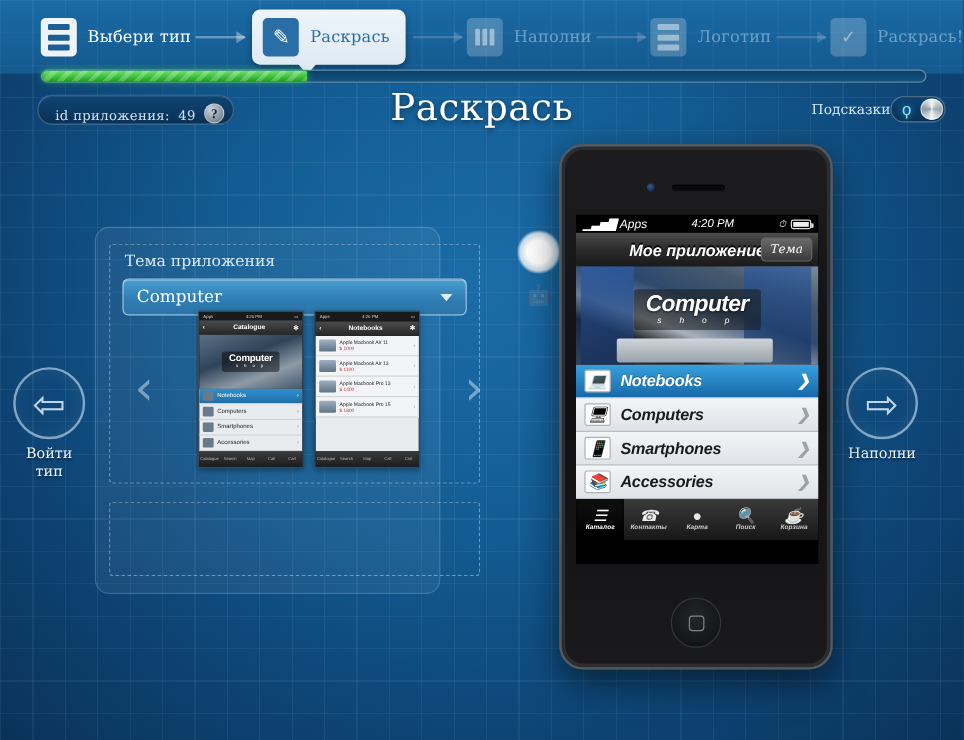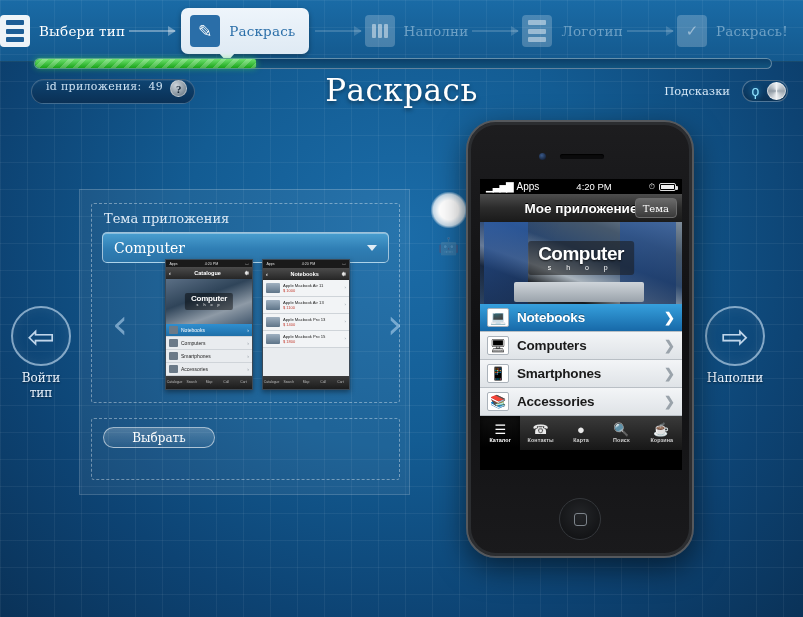--- a/index.html
+++ b/index.html
@@ -19,21 +19,21 @@
 
   
   #stepbar {
     position: absolute; left: 0; top: 0; width: 803px; height: 62px;
     background:
       repeating-linear-gradient(to right, rgba(255,255,255,0.05) 0 1px, transparent 1px 27px),
       repeating-linear-gradient(to bottom, rgba(255,255,255,0.05) 0 1px, transparent 1px 27px),
       linear-gradient(to bottom, #1a6ba6 0%, #14598e 100%);
     border-bottom: 1px solid rgba(0,0,0,0.35);
   }
-  .steps { display: flex; align-items: center; height: 62px; }
+  .steps { display: flex; align-items: center; height: 62px; padding-left: 34px; }
   .step { display: flex; align-items: center; position: relative; }
   .step-ico {
     width: 30px; height: 32px; flex: none;
     border-radius: 4px; position: relative;
   }
   .step-label {
     font-size: 13.5px; margin-left: 9px; white-space: nowrap;
     font-family: "DejaVu Serif", serif; letter-spacing: .2px;
   }
   .step.done .step-ico { background: rgba(255,255,255,0.93); }
@@ -81,21 +81,21 @@
     border-radius: 5px 2px 2px 5px;
     background:
       repeating-linear-gradient(-45deg, rgba(255,255,255,0.22) 0 4px, transparent 4px 9px),
       linear-gradient(to bottom,#6ee26e,#19a319);
     box-shadow: 0 0 6px rgba(60,230,60,.6);
   }
 
   
   #id-pill {
     position: absolute; left: 31px; top: 79px; height: 25px;
-    display: flex; align-items: flex-start; gap: 7px; padding: 0 7px 0 14px;
+    display: flex; align-items: flex-end; gap: 7px; padding: 0 7px 0 14px;
     border-radius: 13px;
     background: linear-gradient(to bottom,#0e4472,#0a3055);
     border: 1px solid rgba(255,255,255,0.22);
     box-shadow: inset 0 1px 0 rgba(255,255,255,.08);
   }
   #id-pill .txt {
     font-family: "DejaVu Serif", serif; font-size: 11px; color: #cfe4f5; letter-spacing: .3px;
   }
   .help-dot {
     width: 17px; height: 17px; border-radius: 50%;
@@ -107,44 +107,44 @@
   }
 
   
   #page-title {
     position: absolute; left: 0; top: 72px; width: 803px; text-align: center;
     font-family: "DejaVu Serif", serif; font-size: 31px; color: #ffffff;
     letter-spacing: .5px; text-shadow: 0 2px 4px rgba(0,0,0,.45);
   }
 
   
-  #hints { position: absolute; right: 15px; top: 80px; display:flex; align-items:center; gap:12px; }
+  #hints { position: absolute; right: 15px; top: 80px; display:flex; align-items:center; gap:0; }
   #hints .lbl { font-family:"DejaVu Serif", serif; font-size:11.5px; color:#d6e8f7; }
   .switch {
     width: 46px; height: 22px; border-radius: 12px; position: relative;
     background: linear-gradient(to bottom,#0c4271,#0a3256);
     border: 1px solid rgba(255,255,255,.28);
   }
   .switch .bulb {
     position:absolute; left:5px; top:2px; width:15px; height:17px;
     color:#8fe3ff; font-size:14px; line-height:17px; text-align:center;
     text-shadow: 0 0 6px #39b6ee;
   }
   .switch .knob {
     position:absolute; right:1px; top:1px; width:19px; height:18px; border-radius:50%;
     background: conic-gradient(#f2f4f6, #9aa5ae, #f2f4f6, #8e99a3, #f2f4f6);
     border:1px solid rgba(255,255,255,.55);
   }
 
   
   #editor-panel {
-    position: absolute; left: 79px; top: 189px; width: 331px; height: 306px;
+    position: absolute; left: 79px; top: 189px; width: 288px; height: 306px;
     background: rgba(255,255,255,0.055);
     border: 1px solid rgba(255,255,255,0.16);
-    border-radius: 0;
+    border-radius: 12px;
   }
   .fieldset {
     position: absolute; left: 11px; width: 309px;
     border: 1px dashed rgba(255,255,255,0.38); border-radius: 3px;
   }
   #fs-theme { top: 13px; height: 200px; }
   #fs-logo  { top: 228px; height: 62px; }
   .fs-label {
     font-family: "DejaVu Serif", serif; font-size: 13px; color: #ddeaf6;
     padding: 7px 0 0 12px;
@@ -224,24 +224,25 @@
     display:flex;align-items:center;justify-content:center;
     color:rgba(225,240,255,.85); font-size:33px; line-height:1;
     box-shadow: inset 0 0 14px rgba(255,255,255,.07);
   }
   .sidenav .cap { margin-top:5px; font-family:"DejaVu Serif", serif; font-size:12px;
                   color:#eaf4ff; line-height:1.25; text-shadow:0 1px 2px rgba(0,0,0,.5); }
 
   
   #phone {
     position:absolute; left:466px; top:120px; width:228px; height:438px;
-    border-radius: 30px;
+    border-radius: 20px;
     background: linear-gradient(to bottom, #1d1d1f 0%, #101012 50%, #1a1a1c 100%);
     border: 2px solid #55585c;
     box-shadow: 0 10px 30px rgba(0,0,0,.55), inset 0 0 0 3px #2b2d30;
+    font-style: italic;
   }
   #phone .cam { position:absolute; left:71px; top:31px; width:7px;height:7px;border-radius:50%;
                 background: radial-gradient(circle at 40% 35%, #3a5a8a, #0a1020); }
   #phone .spk { position:absolute; left:92px; top:32px; width:44px;height:5px;border-radius:3px;
                 background:#0a0a0b; box-shadow: inset 0 1px 1px #000; }
   #screen {
     position:absolute; left:12px; top:57px; width:202px; height:291px;
     background:#000; overflow:hidden;
   }
   #phone .home {
@@ -502,21 +503,20 @@
             <i>Cart</i>
           </div>
         </div>
 
       </div>
       <div class="chev">›</div>
     </div>
   </div>
 
   <div class="fieldset" id="fs-logo">
-    <div id="logo-btn">Выбрать</div>
   </div>
 
 </div>
 
 <div id="platforms">
   <div class="plat on"></div>
   <div class="plat off" style="font-size:17px;">🤖</div>
 </div>
 
 <div class="sidenav" id="nav-prev">

